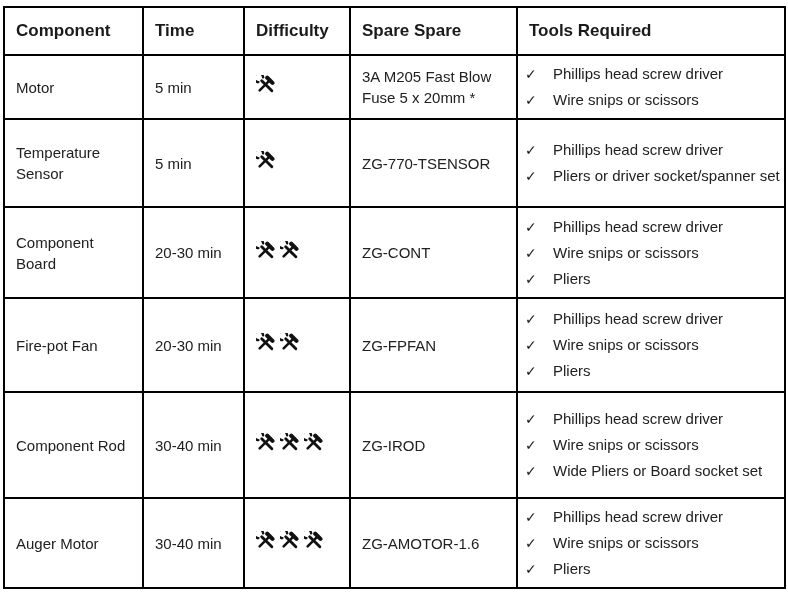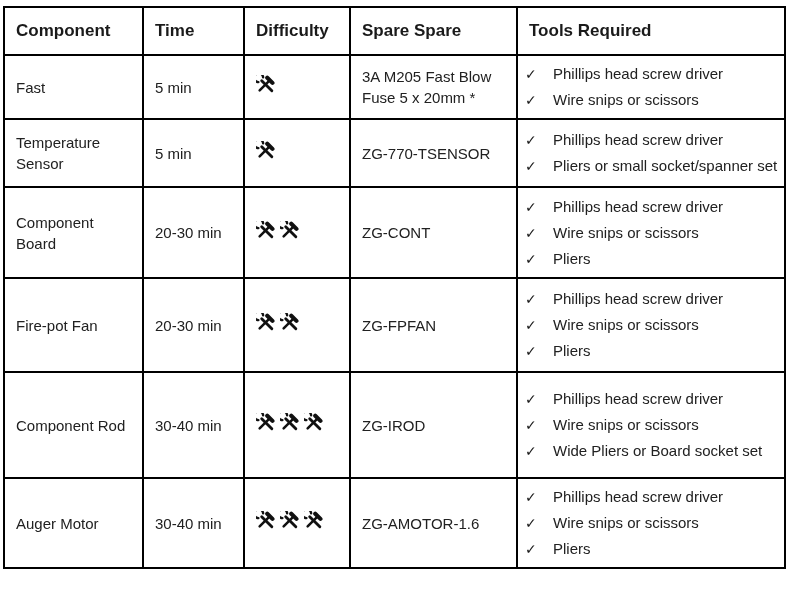--- a/index.html
+++ b/index.html
@@ -45,21 +45,21 @@
     padding: 11px 8px 11px 11px;
     height: 48px;
   }
   tbody td {
     font-size: 15px;
     line-height: 21px;
     padding: 8px 8px 8px 11px;
   }
   
   tbody tr:nth-child(1) { height: 60px; }
-  tbody tr:nth-child(2) { height: 68px; }
+  tbody tr:nth-child(2) { height: 88px; }
   tbody tr:nth-child(3) { height: 91px; }
   tbody tr:nth-child(4) { height: 94px; }
   tbody tr:nth-child(5) { height: 106px; }
   tbody tr:nth-child(6) { height: 90px; }
 
   td.cell-spare { padding-right: 18px; }
 
   td.cell-tools { padding: 7px 4px 7px 7px; }
   ul.tools-list {
     list-style: none;
@@ -105,21 +105,21 @@
       <tr>
         <th>Component</th>
         <th>Time</th>
         <th>Difficulty</th>
         <th>Spare Spare</th>
         <th>Tools Required</th>
       </tr>
     </thead>
     <tbody id="table-body">
         <tr>
-          <td class="cell-component">Fast</td>
+          <td class="cell-component">Motor</td>
           <td class="cell-time">5 min</td>
           <td class="difficulty-cell">
             <span class="icon-wrap">
   <span class="tool-icon"><svg width="19" height="19" viewBox="0 0 24 24" aria-hidden="true">
     <g fill="none" stroke="#111111" stroke-linecap="round">
       <path d="M3,9 A5.6,5.6 0 1 1 9,3" stroke-width="3"></path>
       <line x1="7.2" y1="7.2" x2="20" y2="20" stroke-width="3.6"></line>
       <line x1="17.6" y1="6.4" x2="4.6" y2="19.4" stroke-width="3.2"></line>
       <line x1="14.2" y1="3.4" x2="20.8" y2="10" stroke-width="5.2"></line>
     </g>
@@ -157,21 +157,21 @@
           </td>
           <td class="cell-spare">ZG-770-TSENSOR</td>
           <td class="cell-tools">
             <ul class="tools-list">
               <li>
                 <span class="check">✓</span>
                 <span class="tool-text">Phillips head screw driver</span>
               </li>
               <li>
                 <span class="check">✓</span>
-                <span class="tool-text">Pliers or small socket/spanner set</span>
+                <span class="tool-text">Pliers or driver socket/spanner set</span>
               </li>
             </ul>
           </td>
         </tr>
         <tr>
           <td class="cell-component">Component Board</td>
           <td class="cell-time">20-30 min</td>
           <td class="difficulty-cell">
             <span class="icon-wrap">
   <span class="tool-icon"><svg width="19" height="19" viewBox="0 0 24 24" aria-hidden="true">

